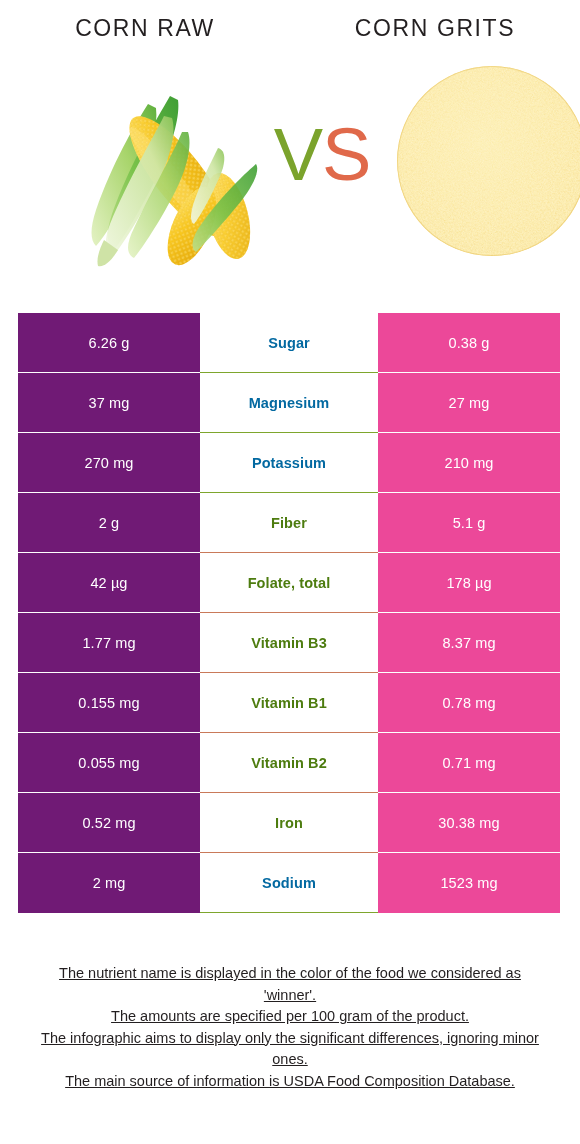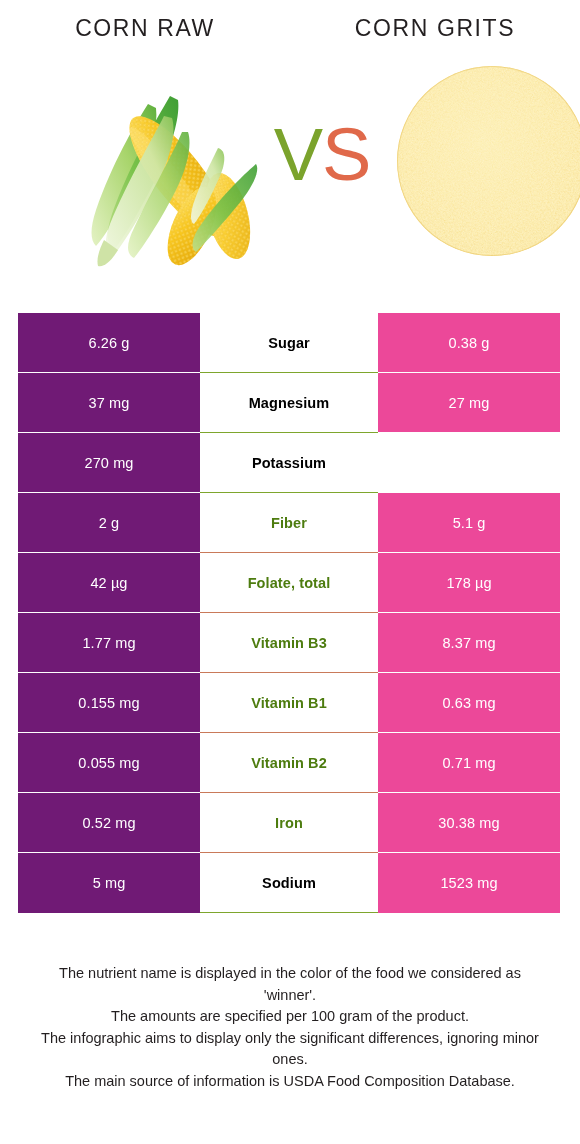--- a/index.html
+++ b/index.html
@@ -127,41 +127,41 @@
     width: 178px;
     background: #ffffff;
     font-weight: bold;
     font-size: 14.5px;
   }
   .row:last-child .cell-left,
   .row:last-child .cell-right {
     border-bottom: none;
   }
   .cell-mid.win-green {
-    color: #000000;
+    color: #0369a1;
     border-bottom: 1px solid #7ea62d;
   }
   .cell-mid.win-orange {
     color: #4d7c0f;
     border-bottom: 1px solid #c97a5a;
   }
 
   
   .footer {
     position: absolute;
     left: 0;
     top: 963px;
     width: 580px;
     text-align: center;
     font-size: 14.5px;
     line-height: 21.5px;
     color: #231f20;
     font-family: "Liberation Sans", sans-serif;
   }
-  .footer-line { padding: 0 36px; }
+  .footer-line { padding: 0 36px; text-decoration: underline; }
 </style>
 </head>
 <body>
 
 <div class="page">
 
   <div class="header">
     <div class="header-cell">CORN RAW</div>
     <div class="header-cell">CORN GRITS</div>
   </div>
@@ -283,53 +283,54 @@
         <div class="cell cell-right">0.38 g</div>
       </div>
       <div class="row">
         <div class="cell cell-left">37 mg</div>
         <div class="cell cell-mid win-green">Magnesium</div>
         <div class="cell cell-right">27 mg</div>
       </div>
       <div class="row">
         <div class="cell cell-left">270 mg</div>
         <div class="cell cell-mid win-green">Potassium</div>
+        <div class="cell cell-right">210 mg</div>
       </div>
       <div class="row">
         <div class="cell cell-left">2 g</div>
         <div class="cell cell-mid win-orange">Fiber</div>
         <div class="cell cell-right">5.1 g</div>
       </div>
       <div class="row">
         <div class="cell cell-left">42 µg</div>
         <div class="cell cell-mid win-orange">Folate, total</div>
         <div class="cell cell-right">178 µg</div>
       </div>
       <div class="row">
         <div class="cell cell-left">1.77 mg</div>
         <div class="cell cell-mid win-orange">Vitamin B3</div>
         <div class="cell cell-right">8.37 mg</div>
       </div>
       <div class="row">
         <div class="cell cell-left">0.155 mg</div>
         <div class="cell cell-mid win-orange">Vitamin B1</div>
-        <div class="cell cell-right">0.63 mg</div>
+        <div class="cell cell-right">0.78 mg</div>
       </div>
       <div class="row">
         <div class="cell cell-left">0.055 mg</div>
         <div class="cell cell-mid win-orange">Vitamin B2</div>
         <div class="cell cell-right">0.71 mg</div>
       </div>
       <div class="row">
         <div class="cell cell-left">0.52 mg</div>
         <div class="cell cell-mid win-orange">Iron</div>
         <div class="cell cell-right">30.38 mg</div>
       </div>
       <div class="row">
-        <div class="cell cell-left">5 mg</div>
+        <div class="cell cell-left">2 mg</div>
         <div class="cell cell-mid win-green">Sodium</div>
         <div class="cell cell-right">1523 mg</div>
       </div>
     </div>
 
   <div class="footer">
       <div class="footer-line">The nutrient name is displayed in the color of the food we considered as 'winner'.</div>
       <div class="footer-line">The amounts are specified per 100 gram of the product.</div>
       <div class="footer-line">The infographic aims to display only the significant differences, ignoring minor ones.</div>
       <div class="footer-line">The main source of information is USDA Food Composition Database.</div>

